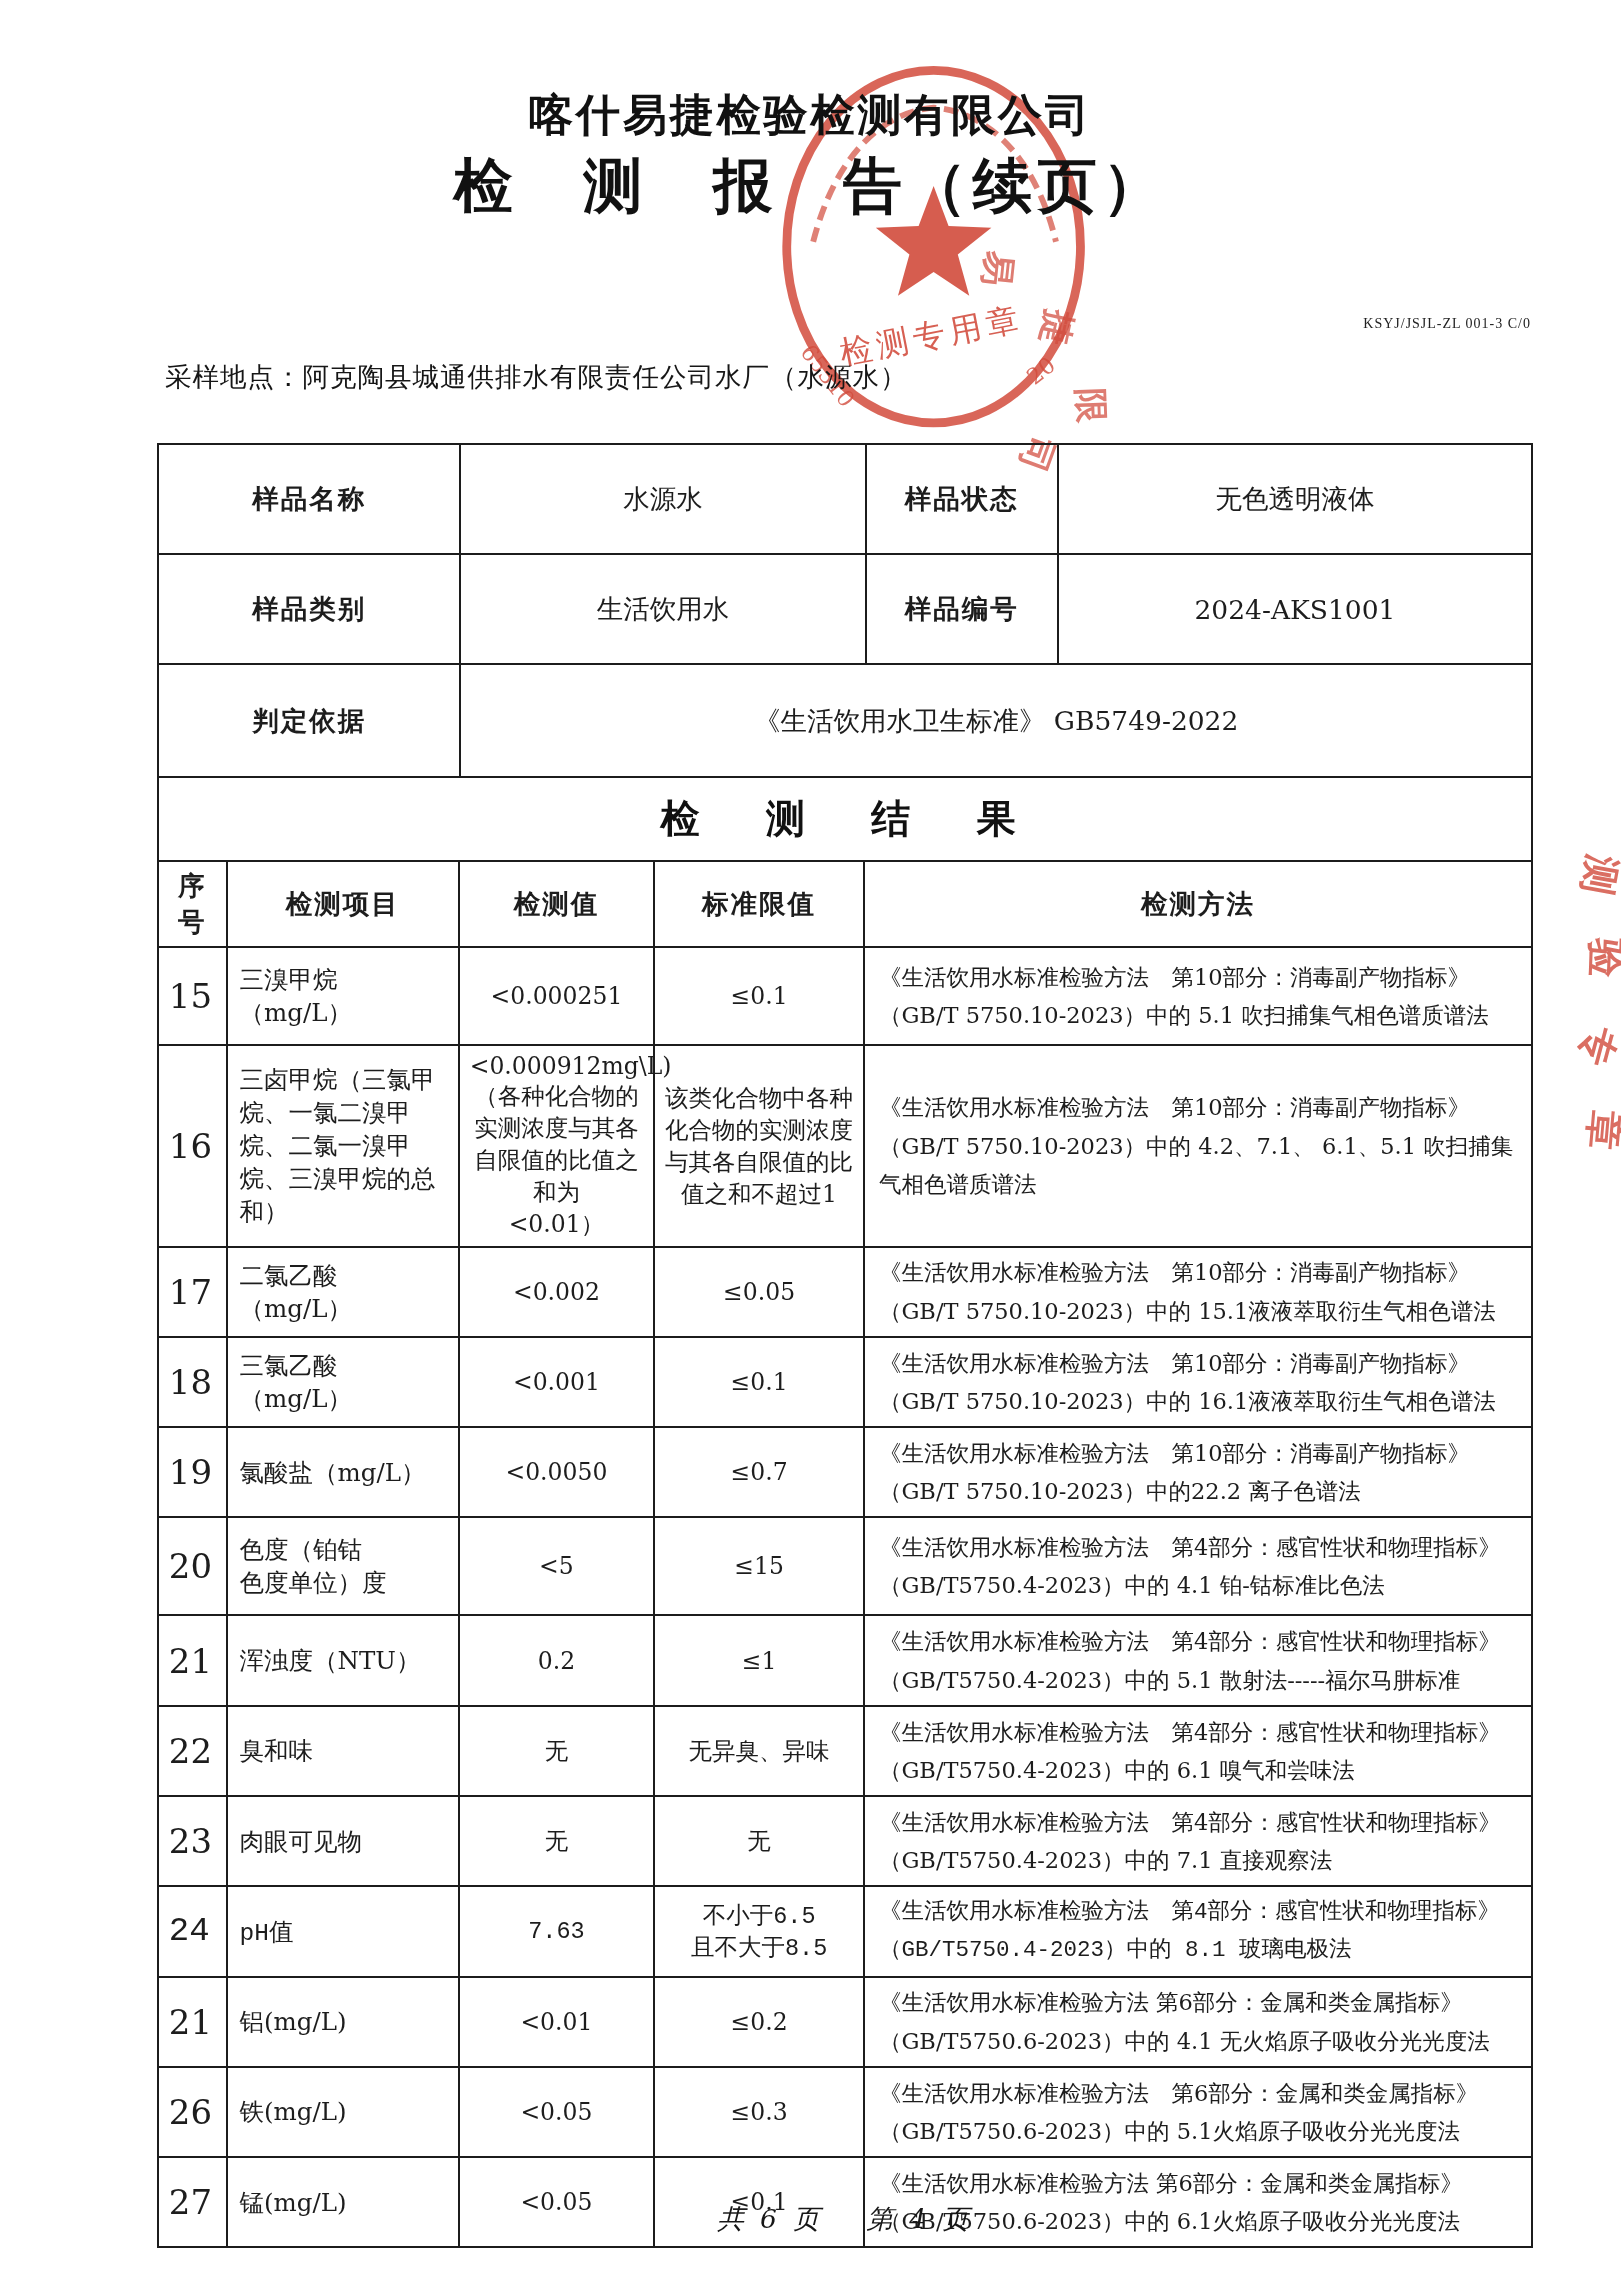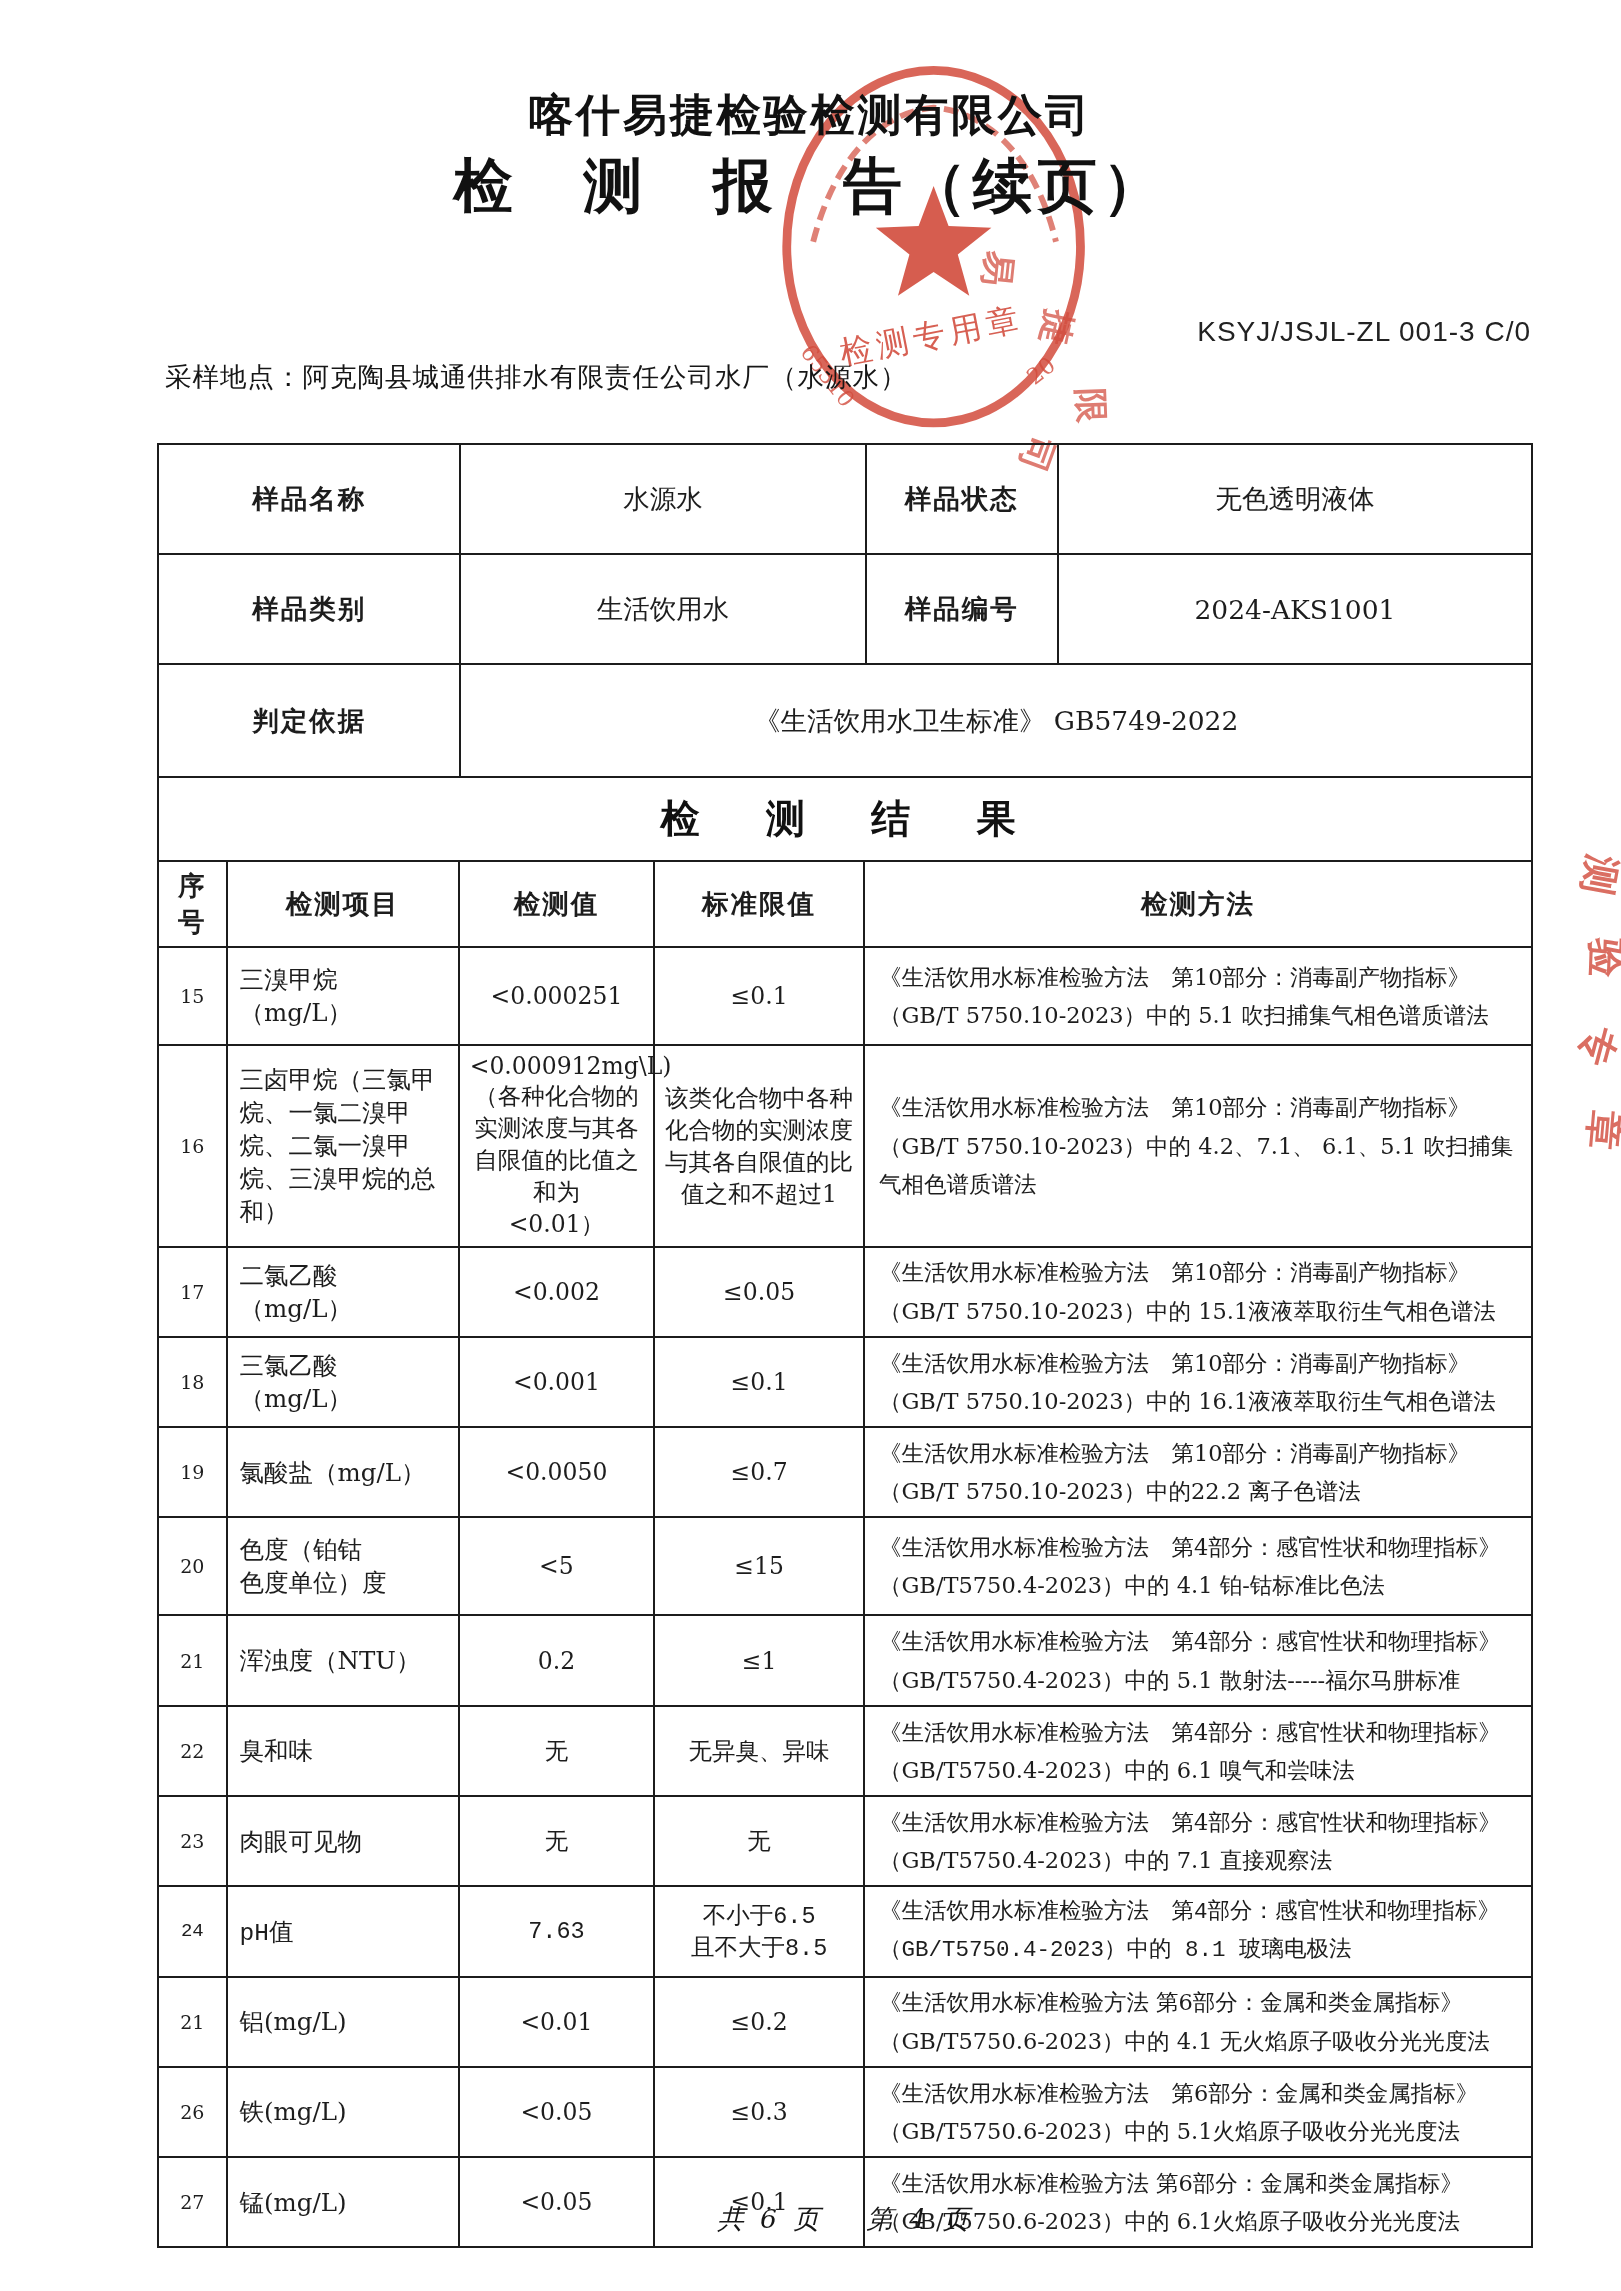--- a/index.html
+++ b/index.html
@@ -19,22 +19,22 @@
     text-align:center;font-size:44px;font-weight:700;
     letter-spacing:2.9px;color:#111;
   }
   .report-title{
     position:absolute;top:147px;left:0;width:100%;
     text-align:center;font-size:59px;font-weight:700;
     letter-spacing:5.9px;color:#111;
   }
   .doc-code{
     position:absolute;top:316px;right:90px;
-    font-size:28px;letter-spacing:1px;color:#222;
-    font-family:Liberation Sans, sans-serif;
+    font-size:14px;letter-spacing:1px;color:#222;
+    font-family:Liberation Serif, serif;
   }
   .sampling{
     position:absolute;top:359px;left:165px;
     font-size:26.5px;color:#161616;letter-spacing:1px;
   }
 
   
   .seal-wrap{position:absolute;top:41px;left:723px;width:431px;height:421px;pointer-events:none;}
   .seal-fragment{
     position:absolute;color:#d24b3c;opacity:.72;font-weight:700;
@@ -65,21 +65,21 @@
     border-left:2px solid #1c1c1c;border-right:2px solid #1c1c1c;
     height:82px;display:flex;align-items:center;justify-content:center;
     font-size:39px;font-weight:700;letter-spacing:13.7px;color:#111;
   }
 
   .results-table th{
     font-size:26.5px;font-weight:700;text-align:center;
     height:61px;letter-spacing:2px;
   }
   .results-table td{font-size:24.5px;}
-  .results-table .col-seq{text-align:center;font-size:19px;}
+  .results-table .col-seq{text-align:left;font-size:34px;}
   .results-table .col-item{text-align:left;padding-left:11.8px;border-radius:31px;}
   .results-table .col-value{text-align:center;font-size:23.5px;}
   .results-table .col-standard{text-align:center;font-size:23.5px;}
   .results-table .col-method{
     text-align:left;font-size:22.5px;line-height:1.7;padding-left:13.7px;padding-right:7.8px;
   }
   
   .results-table col.c-seq{width:5%;}
   .results-table col.c-item{width:16.9%;}
   .results-table col.c-value{width:14.2%;}

